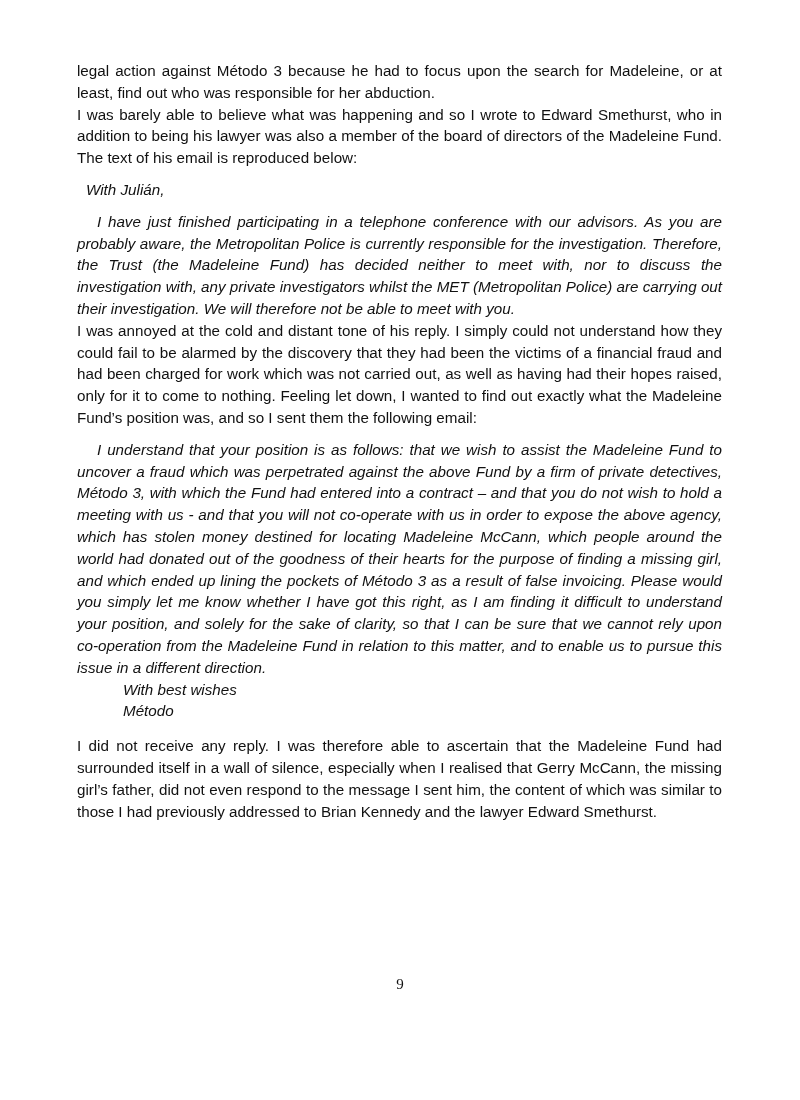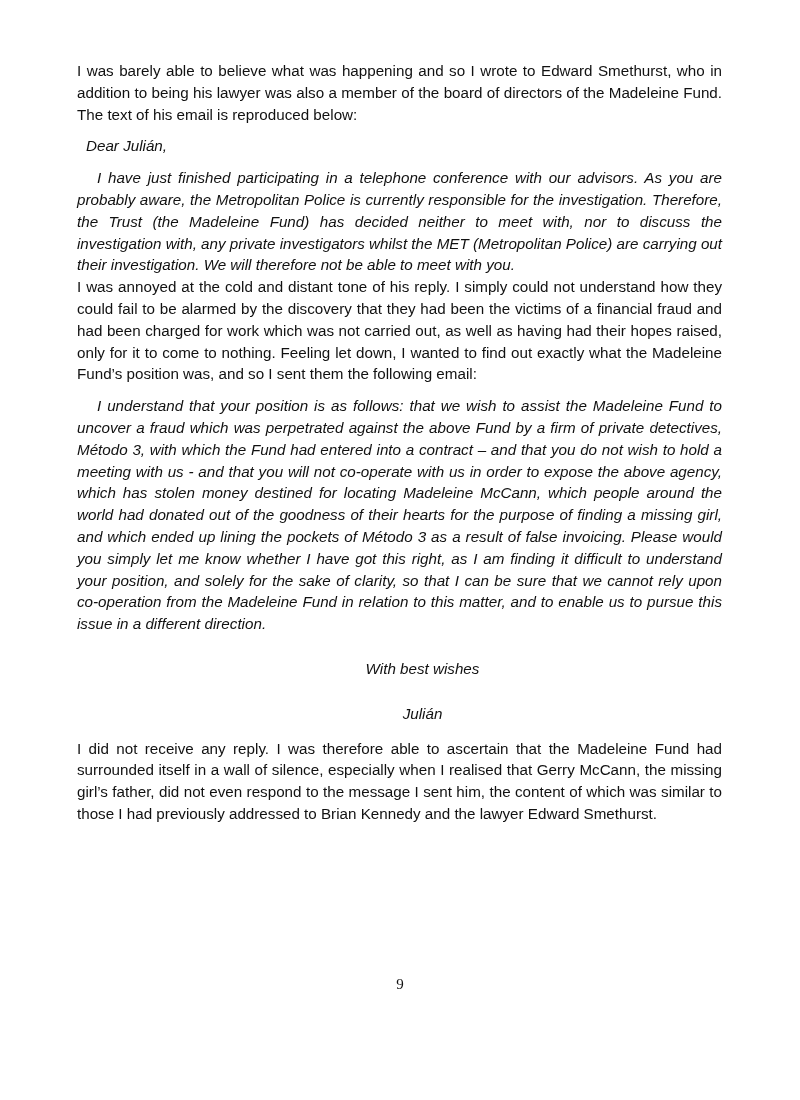--- a/index.html
+++ b/index.html
@@ -20,46 +20,47 @@
     margin: 0;
     font-size: 15.2px;
     line-height: 21.8px;
     text-align: justify;
   }
   .p-gap { margin-top: 0; }
   .it { font-style: italic; }
   .indent { text-indent: 20px; font-style: italic; }
   .salutation { margin-top: 10px; padding-left: 9px; }
   .quote-gap { margin-top: 10px; }
-  .sig { padding-left: 46px; text-align: center; margin-top: 23px; }
+  .sig { padding-left: 46px; text-align: left; }
   .page-number {
     position: absolute;
     left: 0; width: 800px;
     top: 976px;
     text-align: center;
     font-family: "Liberation Serif", serif;
     font-size: 15px;
     color: #111111;
   }
 </style>
 </head>
 <body>
 
 <div class="page">
+  <p class="body">legal action against Método 3 because he had to focus upon the search for Madeleine, or at least, find out who was responsible for her abduction.</p>
 
   <p class="body p-gap">I was barely able to believe what was happening and so I wrote to Edward Smethurst, who in addition to being his lawyer was also a member of the board of directors of the Madeleine Fund. The text of his email is reproduced below:</p>
 
-  <p class="it salutation">Dear Julián,</p>
+  <p class="it salutation">With Julián,</p>
 
   <p class="it indent quote-gap">I have just finished participating in a telephone conference with our advisors. As you are probably aware, the Metropolitan Police is currently responsible for the investigation. Therefore, the Trust (the Madeleine Fund) has decided neither to meet with, nor to discuss the investigation with, any private investigators whilst the MET (Metropolitan Police) are carrying out their investigation. We will therefore not be able to meet with you.</p>
 
 
   <p class="body p-gap">I was annoyed at the cold and distant tone of his reply. I simply could not understand how they could fail to be alarmed by the discovery that they had been the victims of a financial fraud and had been charged for work which was not carried out, as well as having had their hopes raised, only for it to come to nothing. Feeling let down, I wanted to find out exactly what the Madeleine Fund’s position was, and so I sent them the following email:</p>
 
   <p class="it indent quote-gap">I understand that your position is as follows:  that we wish to assist the Madeleine Fund to uncover a fraud which was perpetrated against the above Fund by a firm of private detectives, Método 3, with which the Fund had entered into a contract – and that you do not wish to hold a meeting with us - and that you will not co-operate with us in order to expose the above agency, which has stolen money destined for locating Madeleine McCann, which people around the world had donated out of the goodness of their hearts for the purpose of finding a missing girl, and which ended up lining the pockets of Método 3 as a result of false invoicing. Please would you simply let me know whether I have got this right, as I am finding it difficult to understand your position, and solely for the sake of clarity, so that I can be sure that we cannot rely upon co-operation from the Madeleine Fund in relation to this matter, and to enable us to pursue this issue in a different direction.</p>
 
   <p class="it sig">With best wishes</p>
-  <p class="it sig">Julián</p>
+  <p class="it sig">Método</p>
 
   <p class="body p-gap" style="margin-top:13px">I did not receive any reply. I was therefore able to ascertain that the Madeleine Fund had surrounded itself in a wall of silence, especially when I realised that Gerry McCann, the missing girl’s father, did not even respond to the message I sent him, the content of which was similar to those I had previously addressed to Brian Kennedy and the lawyer Edward Smethurst.</p>
 </div>
 
 <div class="page-number">9</div>
 
 </body></html>

